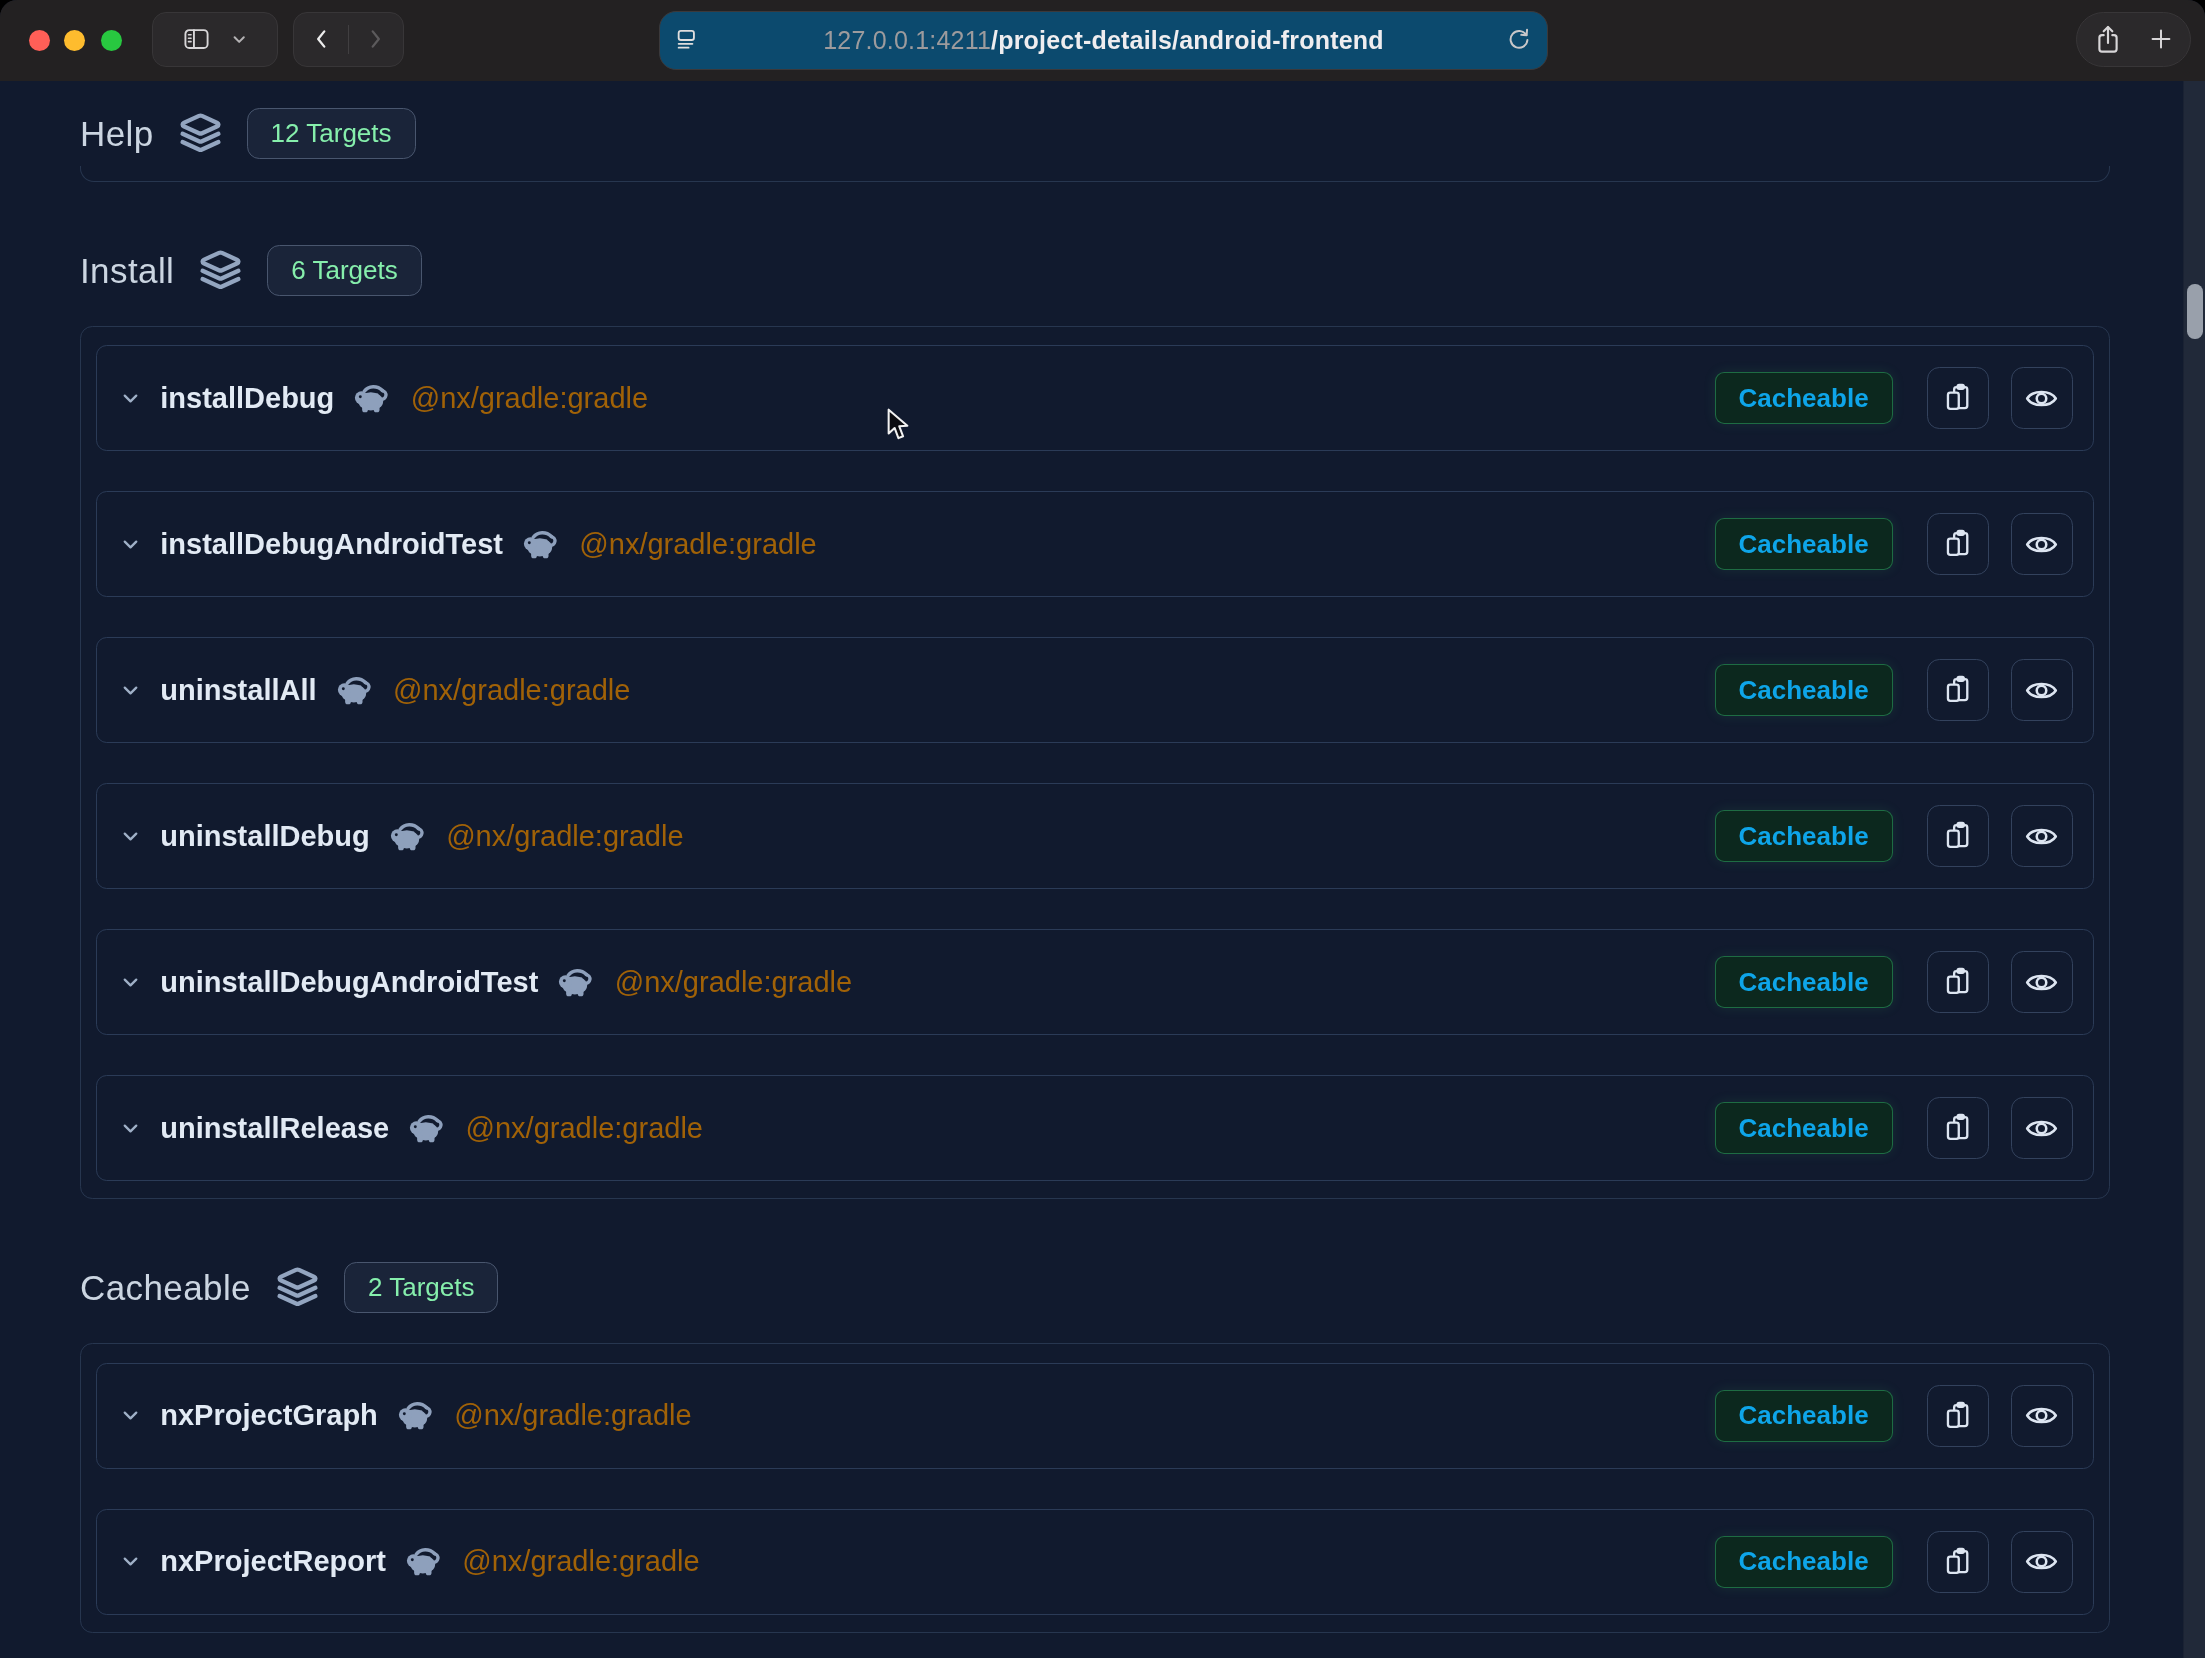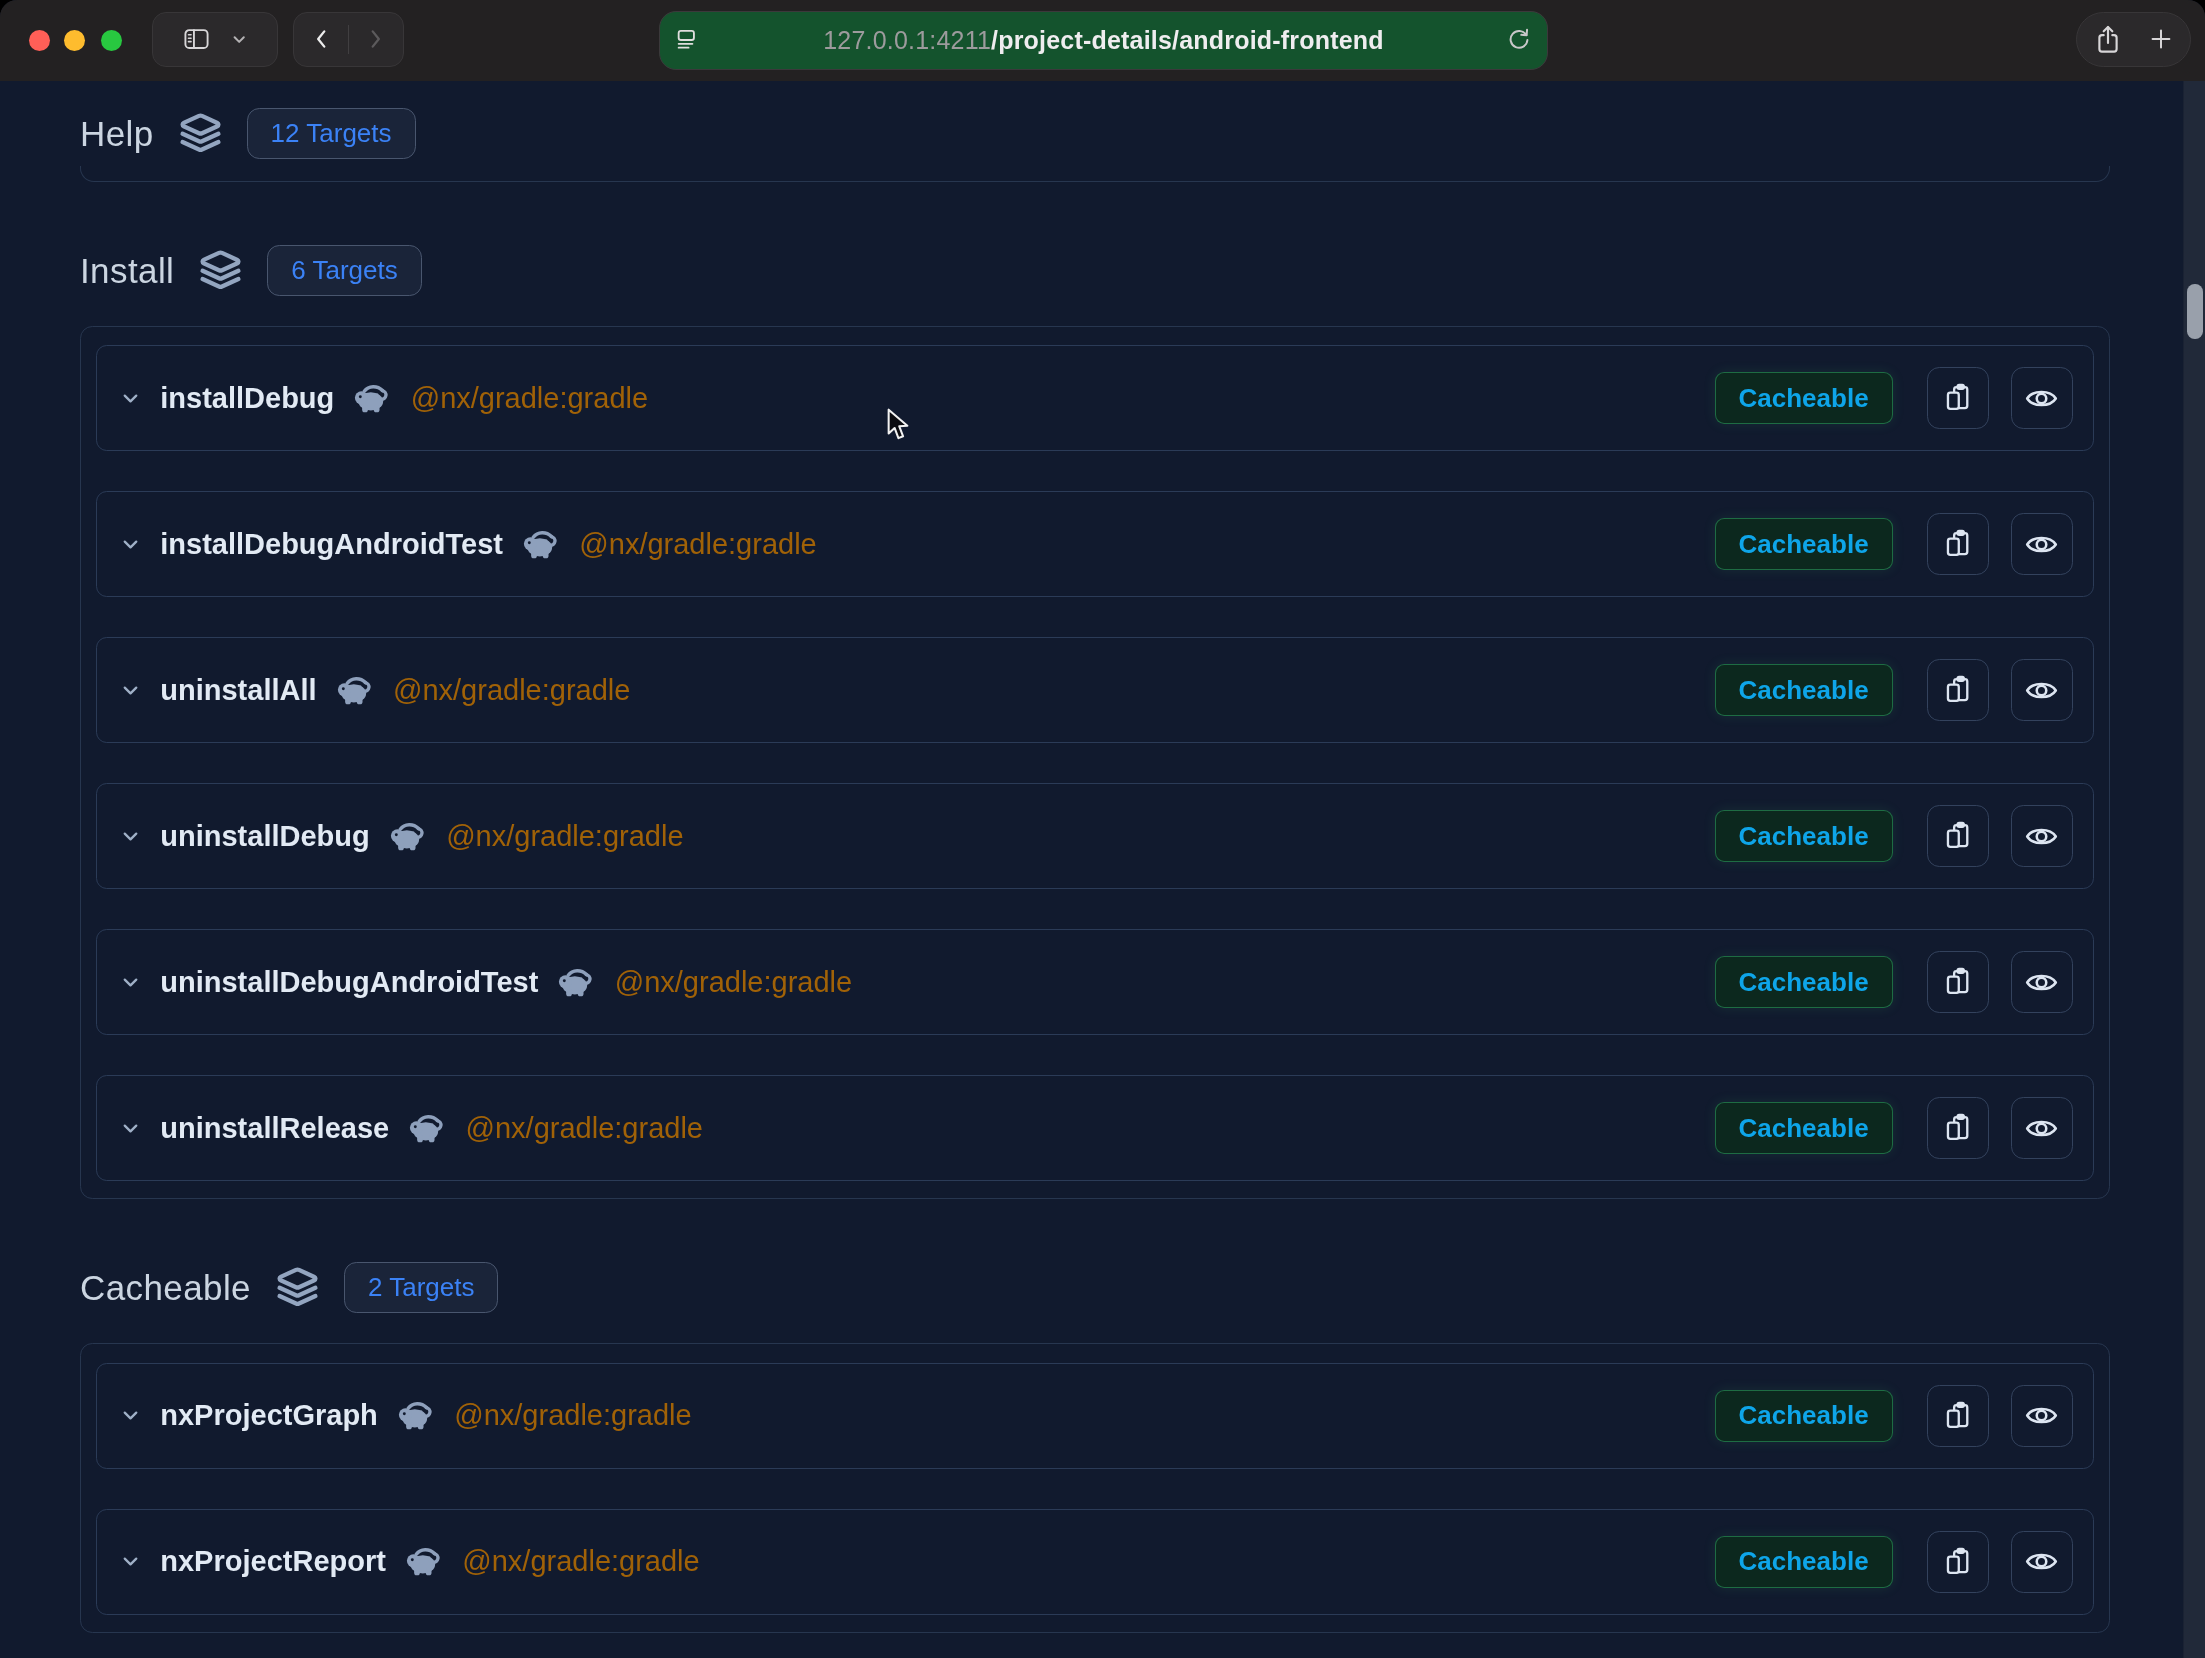--- a/index.html
+++ b/index.html
@@ -7,42 +7,42 @@
        font-family:"Liberation Sans", sans-serif;-webkit-font-smoothing:antialiased;}
   .window{position:absolute;inset:0;border-radius:17px 17px 0 0;overflow:hidden;background:#111a2e;}
 
   
   .chrome{position:absolute;top:0;left:0;right:0;height:81px;background:#232122;}
   .tl{position:absolute;top:30px;width:21px;height:21px;border-radius:50%;}
   .pill{position:absolute;top:11.5px;height:55px;background:#2b292b;border:0.8px solid #383638;
         border-radius:14px;display:flex;align-items:center;justify-content:center;box-sizing:border-box;}
   .pill svg{display:block;}
   .navdiv{width:1.5px;height:29px;background:#413f41;margin:0 12.3px;}
-  .urlbar{position:absolute;left:659px;top:10.7px;width:889px;height:59px;background:#14532d;
+  .urlbar{position:absolute;left:659px;top:10.7px;width:889px;height:59px;background:#0c4a6e;
           border:0.8px solid #3b393b;border-radius:17px;box-sizing:border-box;
           display:flex;align-items:center;justify-content:center;}
   .urlbar .lefticon{position:absolute;left:14px;top:50%;transform:translateY(-50%);}
   .urlbar .reload{position:absolute;right:15.4px;top:50%;transform:translateY(-50%);}
   .urltext{font-size:25px;letter-spacing:0.2px;white-space:nowrap;}
   .urlhost{color:#9d9b9d;}
   .urlpath{color:#efedef;font-weight:700;}
 
   
   .page{position:absolute;top:81px;left:0;right:0;bottom:0;background:#111a2e;overflow:hidden;}
   .scroll-track{position:absolute;right:0;top:0;width:21px;height:100%;background:#212939;
                 border-left:0.8px solid #1a2233;}
   .scroll-thumb{position:absolute;right:2.3px;top:203px;width:15.4px;height:55px;border-radius:7.7px;background:#99a0ab;}
   .content{margin-left:80px;width:2030px;box-sizing:border-box;}
 
   .tsec{display:block;}
   .sec-head{display:flex;align-items:center;gap:25px;height:49px;margin-top:64px;}
   .tsec:first-child .sec-head{margin-top:28px;}
   .sec-title{margin:0;font-size:35px;font-weight:400;color:#cbd5e1;letter-spacing:0.4px;}
   .layers{color:#93a5c0;display:flex;}
-  .count-badge{height:51px;padding:0 23px;display:flex;align-items:center;font-size:26px;color:#3b82f6;
+  .count-badge{height:51px;padding:0 23px;display:flex;align-items:center;font-size:26px;color:#86efac;
                border:1.5px solid #49566e;border-radius:12.3px;background:rgba(37,49,72,.45);box-sizing:border-box;}
 
   .card{margin-top:31px;border:1.5px solid #27364f;border-radius:12.3px;padding:18.4px 15.4px 17px;}
   .card.stub{margin-top:7.7px;height:15.4px;padding:0;border-top:none;border-radius:0 0 14px 14px;}
 
   .trow{height:106px;border:1.5px solid #2b3b57;border-radius:10.7px;background:#111a2e;
         display:flex;align-items:center;padding:0 20px 0 21.5px;box-sizing:border-box;}
   .trow + .trow{margin-top:40px;align-items:center;}
   .chev{color:#9fb0c7;display:flex;}
   .ttl{margin-left:18.4px;font-size:29px;font-weight:700;color:#e2eaf4;white-space:nowrap;}

